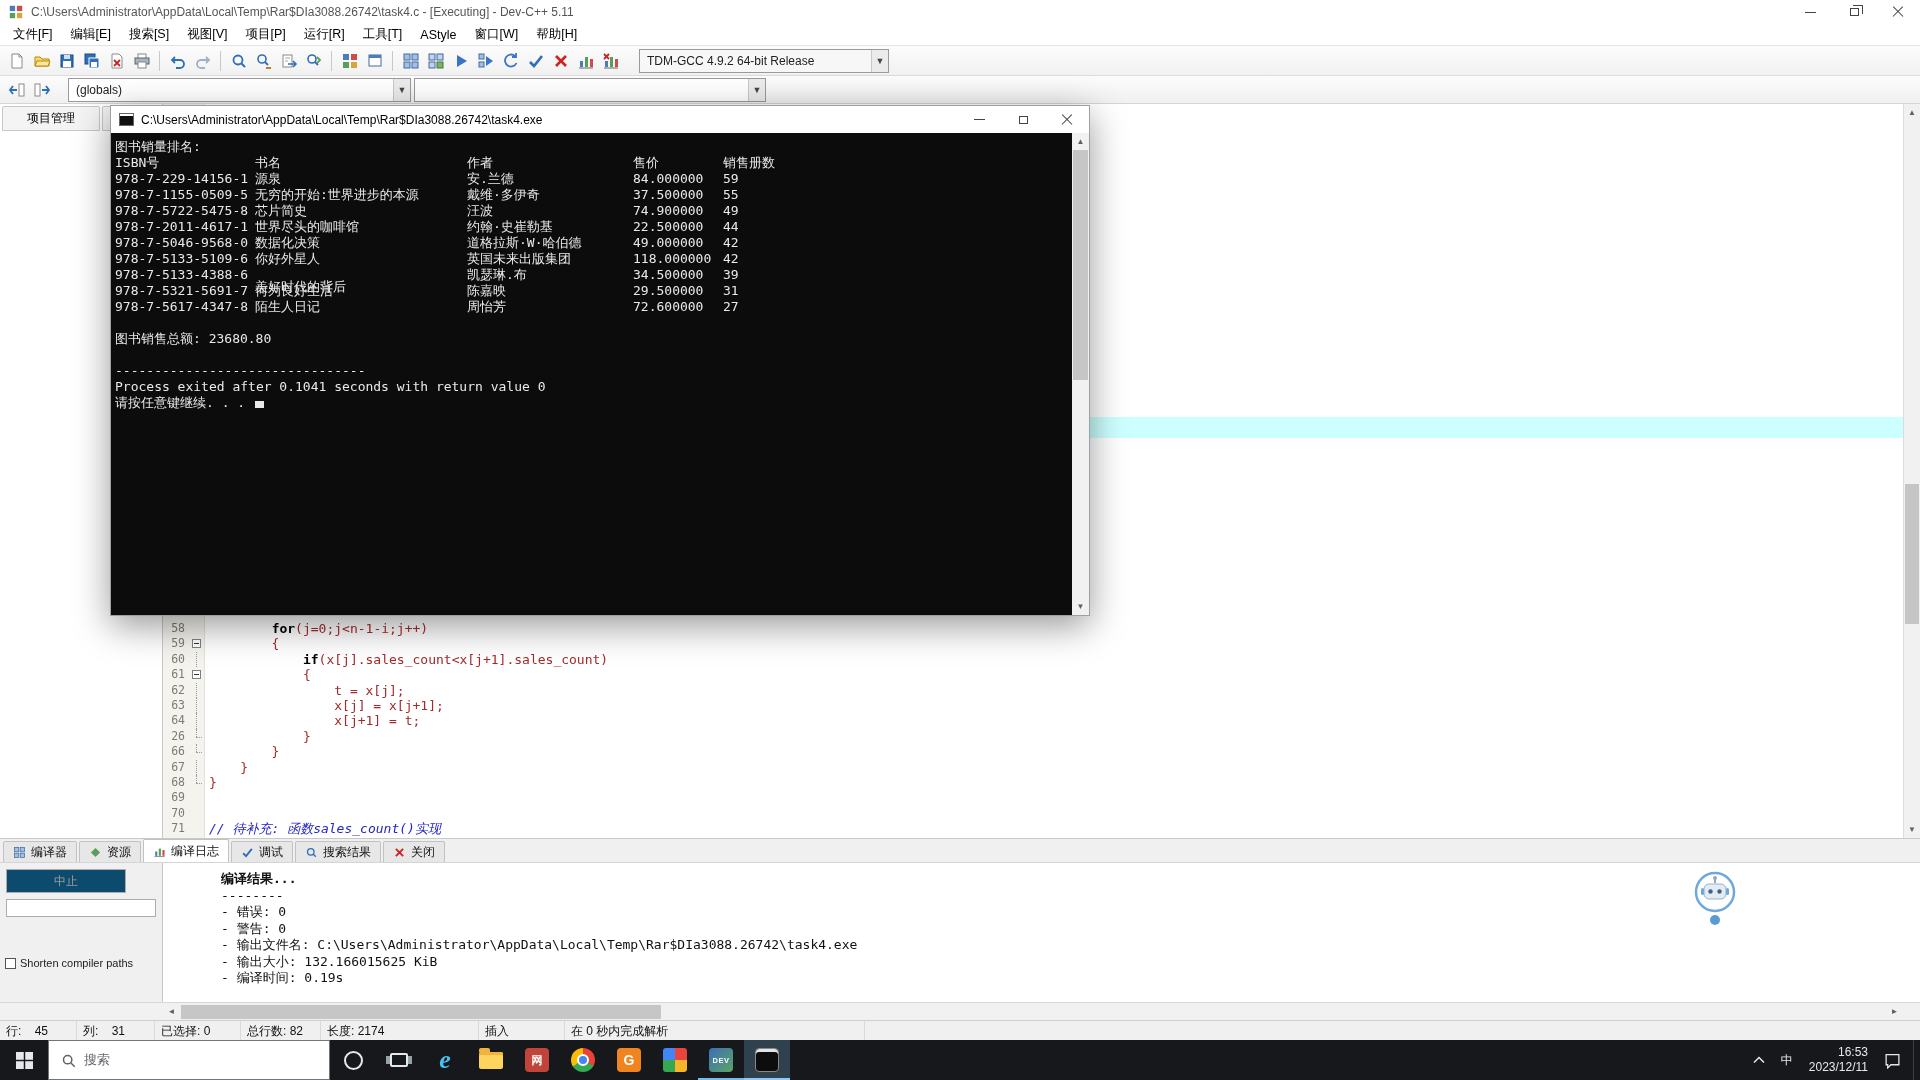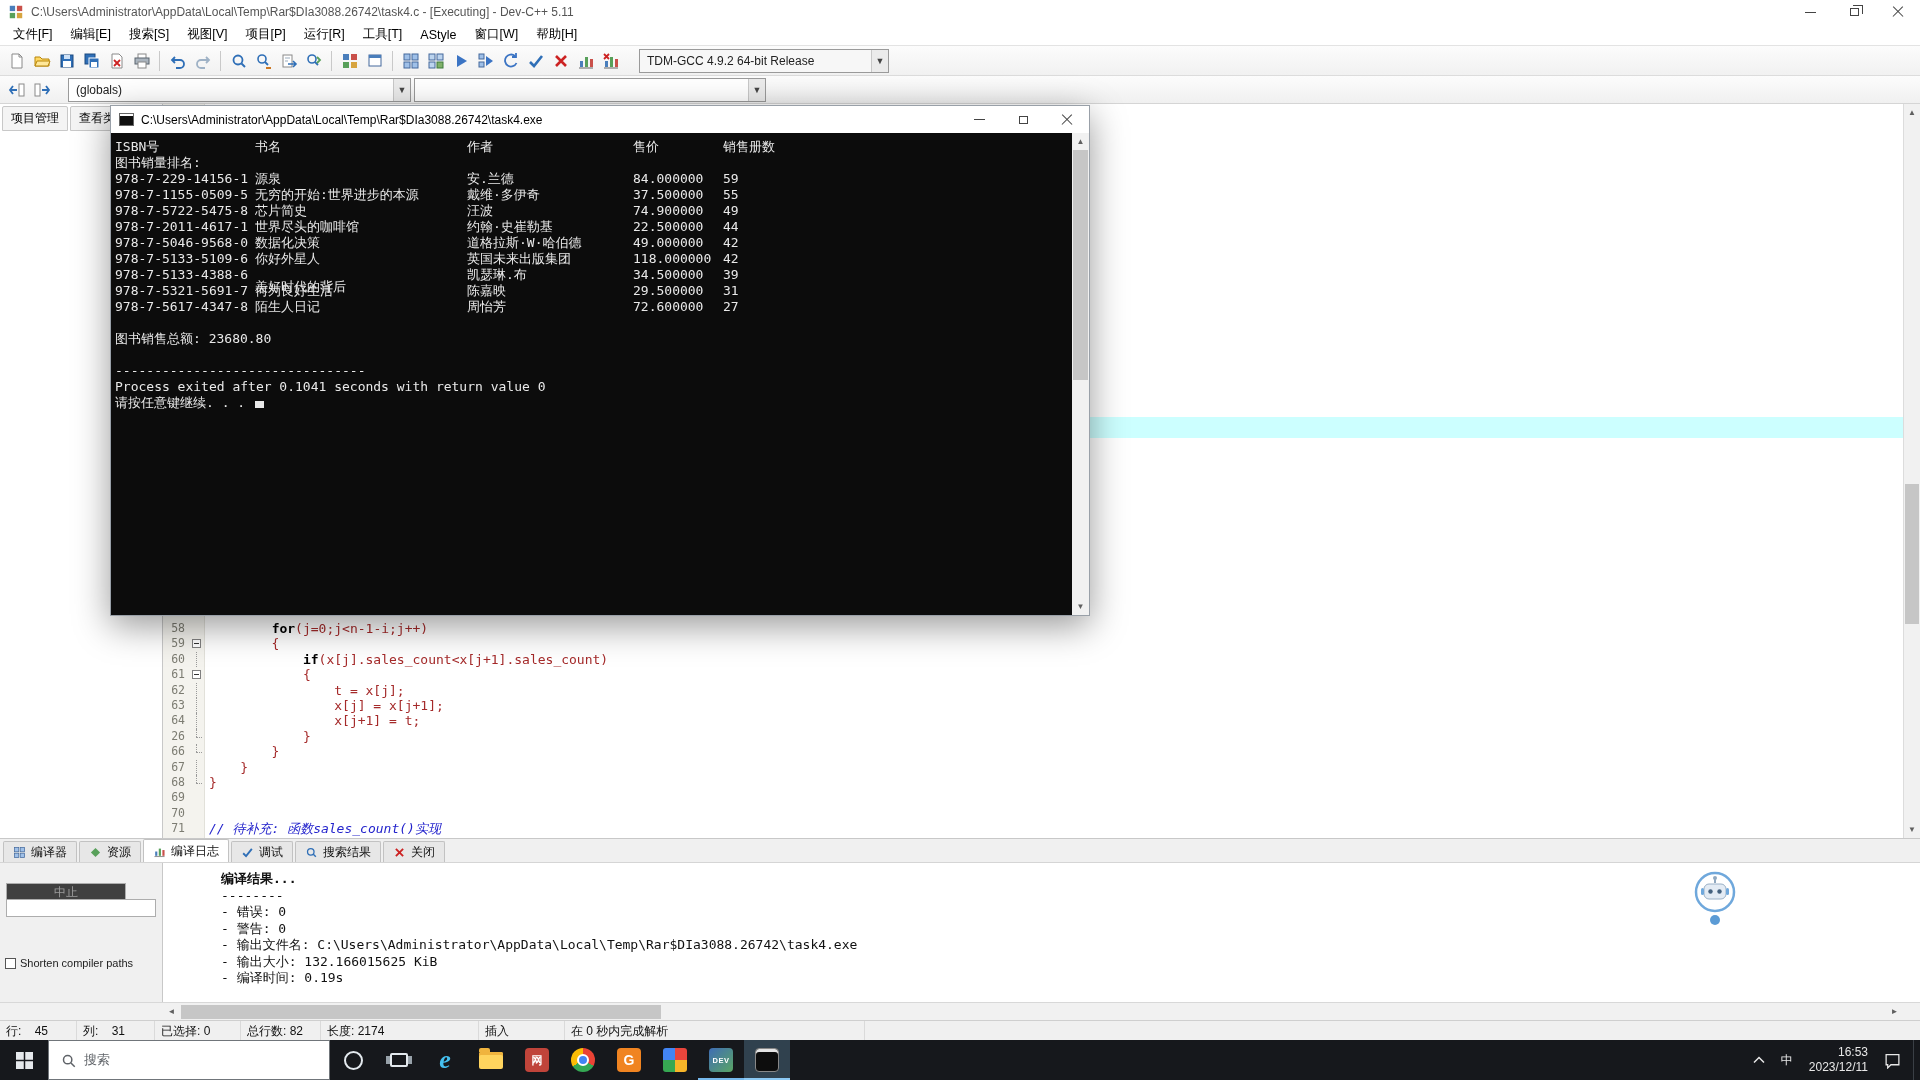--- a/index.html
+++ b/index.html
@@ -35,21 +35,21 @@
   .tb-sep { width:1px; height:20px; background:#c9c9c9; margin:0 5px; }
   .combo { height:24px; background:#fff; border:1px solid #9a9a9a; display:flex; align-items:center; font-size:12px; color:#222; position:relative; padding:0 20px 0 7px; white-space:nowrap; }
   .combo .combo-arrow { position:absolute; right:0; top:0; width:17px; height:100%; background:#ebebeb; border-left:1px solid #c8c8c8; display:flex; align-items:center; justify-content:center; font-size:9px; color:#444; }
   #compiler-combo { width:250px; margin-left:16px; background:#f7f7f7; }
   #globals-combo  { width:343px; margin-left:14px; }
   #empty-combo    { width:352px; margin-left:3px; }
 
   #content { flex:1; display:flex; min-height:0; position:relative; }
   #left-panel { width:163px; background:#fff; border-right:1px solid #c8c8c8; }
   .lp-tabs { display:flex; gap:2px; padding:2px 0 0 2px; }
-  .lp-tab { padding:3px 8px; font-size:12px; background:#f4f4f4; border:1px solid #c8c8c8; border-radius:2px 2px 0 0; white-space:nowrap; }
+  .lp-tab { padding:3px 24px; font-size:12px; background:#f4f4f4; border:1px solid #c8c8c8; border-radius:2px 2px 0 0; white-space:nowrap; }
 
   #editor { flex:1; position:relative; background:#fff; overflow:hidden; }
   #gutter-bg { position:absolute; left:0; top:0; bottom:0; width:42px; background:#f4f3ee; border-right:1px solid #e2e1da; }
   #current-line { position:absolute; left:42px; right:0; top:313px; height:21px; background:#ccffff; }
   #code-lines { position:absolute; left:0; top:517px; right:0; }
   .ed-row { display:flex; height:15.4px; line-height:15.4px; font-family:"DejaVu Sans Mono",monospace; font-size:13px; }
   .ln { width:26px; text-align:right; padding-right:4px; color:#7c7c72; font-size:11.5px; flex:0 0 auto; }
   .fold { width:16px; flex:0 0 auto; position:relative; }
   .fbox { position:absolute; left:3px; top:3px; width:9px; height:9px; border:1px solid #808080; background:#fff; }
   .fbox::before { content:''; position:absolute; left:1px; right:1px; top:3px; height:1px; background:#333; }
@@ -67,21 +67,21 @@
   .sb-thumb { position:absolute; left:1px; right:1px; background:#c6c6c6; }
   #editor-vscroll .sb-thumb { top:380px; height:140px; }
 
   #bottom-tabs { height:24px; background:#f0f0f0; border-top:1px solid #c8c8c8; display:flex; align-items:flex-end; padding-left:3px; gap:2px; }
   .btab { display:flex; align-items:center; gap:5px; padding:0 9px; height:21px; font-size:12px; color:#111; background:#e7e7e7; border:1px solid #c2c2c2; border-bottom:none; border-radius:2px 2px 0 0; }
   .btab.active { background:#fff; height:23px; }
   .bicon { display:inline-flex; } .bicon svg { width:13px; height:13px; }
 
   #bottom-panel { height:140px; display:flex; background:#fff; border-top:1px solid #d5d5d5; }
   #bp-left { width:163px; background:#f0f0f0; border-right:1px solid #c8c8c8; position:relative; flex:0 0 auto; }
-  #abort-btn { position:absolute; left:6px; top:6px; width:120px; height:18px; background:#404040; border:1px solid #adadad; color:#9c9c9c; font-size:12px; font-family:"Liberation Sans",sans-serif;margin-top:14px; }
+  #abort-btn { position:absolute; left:6px; top:6px; width:120px; height:24px; background:#0c4a6e; border:1px solid #adadad; color:#9c9c9c; font-size:12px; font-family:"Liberation Sans",sans-serif; }
   #progress-box { position:absolute; left:6px; top:36px; width:150px; height:18px; background:#fff; border:1px solid #adadad; }
   #shorten-row { position:absolute; left:5px; top:94px; display:flex; align-items:center; gap:4px; font-size:11px; color:#222; white-space:nowrap; }
   .cb { width:11px; height:11px; border:1px solid #555; background:#fff; flex:0 0 auto; }
   #log-area { flex:1; position:relative; overflow:hidden; }
   #log-lines { padding:8px 0 0 58px; font-family:"DejaVu Sans Mono",monospace; font-size:13px; color:#111; }
   .log-line { height:16.5px; line-height:16.5px; white-space:pre; }
   .log-head { font-weight:bold; }
 
   #log-hscroll { height:18px; background:#f1f1f1; border-top:1px solid #d8d8d8; position:relative; }
   .hs-arrow { position:absolute; top:0; width:17px; height:100%; display:flex; align-items:center; justify-content:center; font-size:8px; color:#5f5f5f; }
@@ -576,22 +576,22 @@
         <div class="wbtn">
             <span style="width:9px;height:8px;border:1px solid #444;display:inline-block"></span>
           </div>
         <div class="wbtn">
             <span class="g-close"></span>
           </div>
       </div>
     </div>
     <div class="c-body">
       <div id="console-text">
+          <div class="c-line">图书销量排名:</div>
           <div class="c-line c-row"><span class="c-col" style="width: 140px;">ISBN号</span><span class="c-col" style="width: 212px;">书名</span><span class="c-col" style="width: 166px;">作者</span><span class="c-col" style="width: 90px;">售价</span><span class="c-col last">销售册数</span></div>
-          <div class="c-line">图书销量排名:</div>
           <div class="c-line c-row"><span class="c-col" style="width: 140px;">978-7-229-14156-1</span><span class="c-col" style="width: 212px;">源泉</span><span class="c-col" style="width: 166px;">安.兰德</span><span class="c-col" style="width: 90px;">84.000000</span><span class="c-col last">59</span></div>
           <div class="c-line c-row"><span class="c-col" style="width: 140px;">978-7-1155-0509-5</span><span class="c-col" style="width: 212px;">无穷的开始:世界进步的本源</span><span class="c-col" style="width: 166px;">戴维·多伊奇</span><span class="c-col" style="width: 90px;">37.500000</span><span class="c-col last">55</span></div>
           <div class="c-line c-row"><span class="c-col" style="width: 140px;">978-7-5722-5475-8</span><span class="c-col" style="width: 212px;">芯片简史</span><span class="c-col" style="width: 166px;">汪波</span><span class="c-col" style="width: 90px;">74.900000</span><span class="c-col last">49</span></div>
           <div class="c-line c-row"><span class="c-col" style="width: 140px;">978-7-2011-4617-1</span><span class="c-col" style="width: 212px;">世界尽头的咖啡馆</span><span class="c-col" style="width: 166px;">约翰·史崔勒基</span><span class="c-col" style="width: 90px;">22.500000</span><span class="c-col last">44</span></div>
           <div class="c-line c-row"><span class="c-col" style="width: 140px;">978-7-5046-9568-0</span><span class="c-col" style="width: 212px;">数据化决策</span><span class="c-col" style="width: 166px;">道格拉斯·W·哈伯德</span><span class="c-col" style="width: 90px;">49.000000</span><span class="c-col last">42</span></div>
           <div class="c-line c-row"><span class="c-col" style="width: 140px;">978-7-5133-5109-6</span><span class="c-col" style="width: 212px;">你好外星人</span><span class="c-col" style="width: 166px;">英国未来出版集团</span><span class="c-col" style="width: 90px;">118.000000</span><span class="c-col last">42</span></div>
           <div class="c-line c-row"><span class="c-col" style="width: 140px;">978-7-5133-4388-6</span><span class="c-col" style="width: 212px; margin-top: 12px;">美好时代的背后</span><span class="c-col" style="width: 166px;">凯瑟琳.布</span><span class="c-col" style="width: 90px;">34.500000</span><span class="c-col last">39</span></div>
           <div class="c-line c-row"><span class="c-col" style="width: 140px;">978-7-5321-5691-7</span><span class="c-col" style="width: 212px;">何为良好生活</span><span class="c-col" style="width: 166px;">陈嘉映</span><span class="c-col" style="width: 90px;">29.500000</span><span class="c-col last">31</span></div>
           <div class="c-line c-row"><span class="c-col" style="width: 140px;">978-7-5617-4347-8</span><span class="c-col" style="width: 212px;">陌生人日记</span><span class="c-col" style="width: 166px;">周怡芳</span><span class="c-col" style="width: 90px;">72.600000</span><span class="c-col last">27</span></div>
           <div class="c-line">&nbsp;</div>

